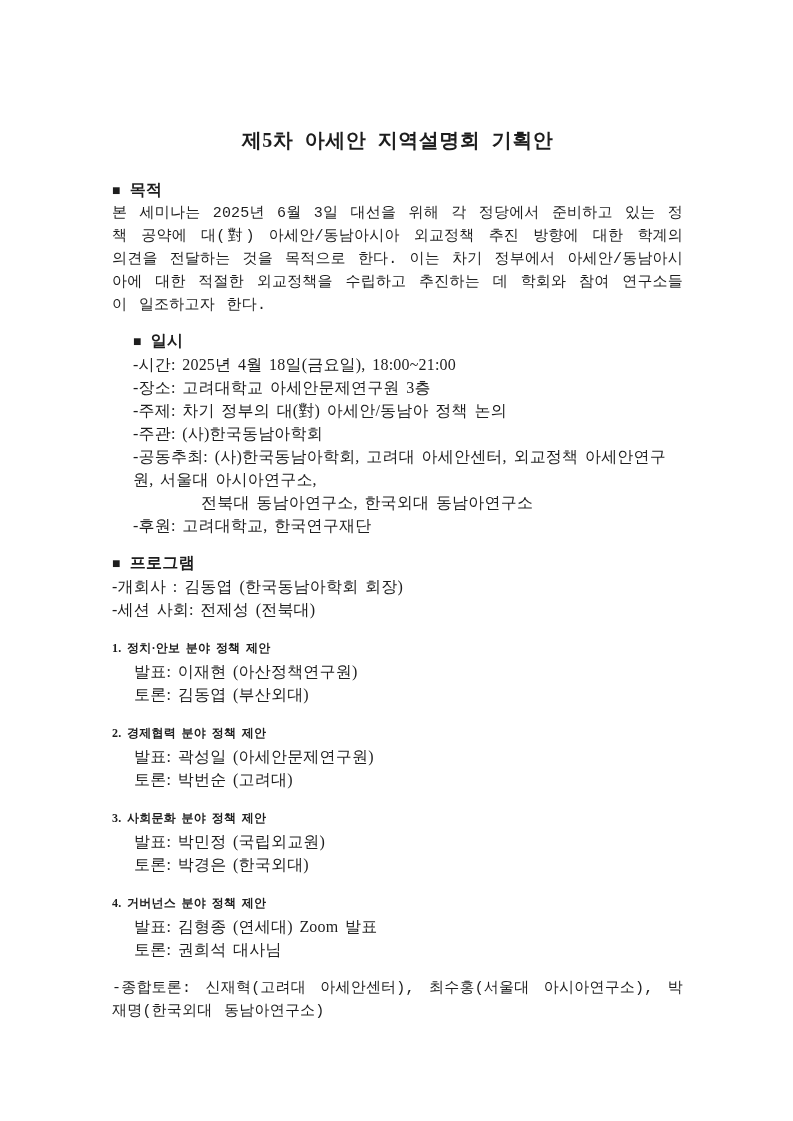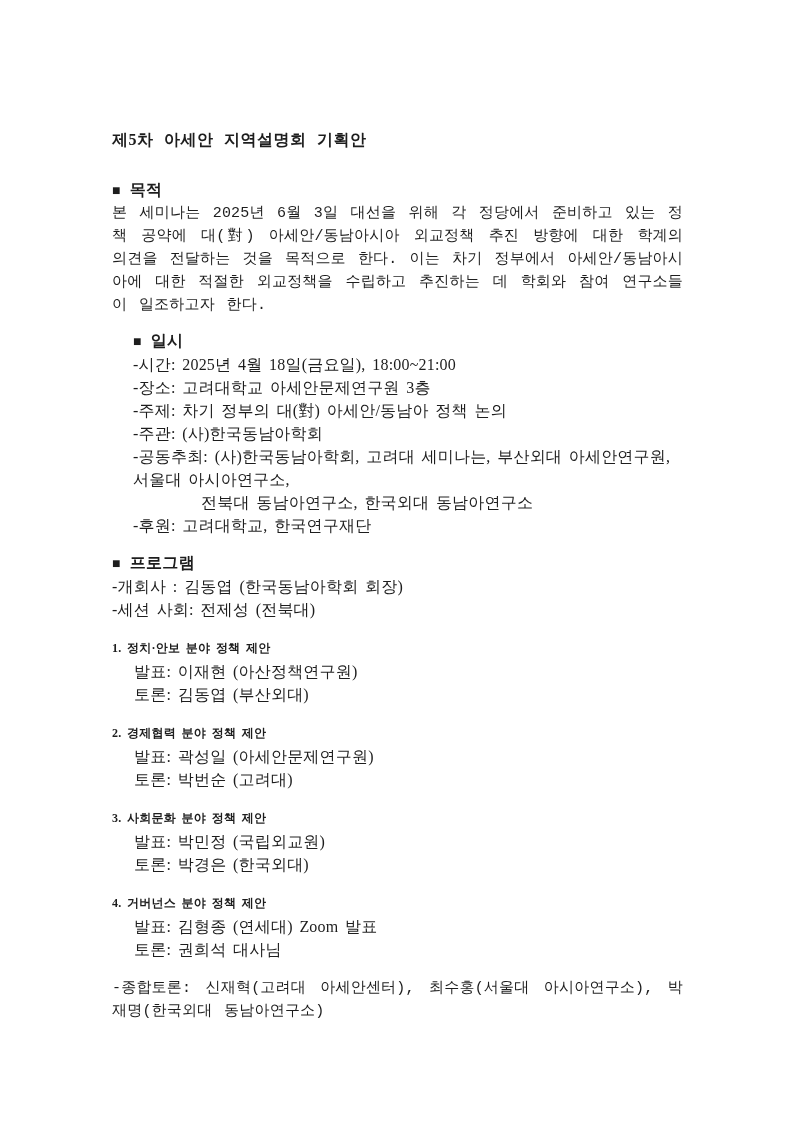--- a/index.html
+++ b/index.html
@@ -10,22 +10,22 @@
     font-family: "Liberation Serif", "DejaVu Serif", serif;
   }
   .page {
     box-sizing: border-box;
     width: 793px; height: 1121px;
     padding: 128px 110px 30px 112px;
     overflow: hidden;
     background: #ffffff;
   }
   .doc-title {
-    font-size: 16px; line-height: 24px;
-    font-weight: bold; 
+    font-size: 20px; line-height: 24px;
+    font-weight: bold; text-align: center;
     margin: 0 0 26px 0;
     word-spacing: 6px; letter-spacing: 0.5px;
   }
   .sec-header {
     font-size: 16px; font-weight: bold; line-height: 23px;
     letter-spacing: 0.3px;
   }
   .bullet-icon {
     display: inline-block;
     margin-right: 9px;
@@ -68,21 +68,21 @@
   </section>
 
   <section class="sec-schedule">
     <div class="sec-header">
       <span class="bullet-icon">■</span><span>일시</span>
     </div>
     <div class="line">-시간: 2025년 4월 18일(금요일), 18:00~21:00</div>
     <div class="line">-장소: 고려대학교 아세안문제연구원 3층</div>
     <div class="line">-주제: 차기 정부의 대(對) 아세안/동남아 정책 논의</div>
     <div class="line">-주관: (사)한국동남아학회</div>
-    <div class="line">-공동추최: (사)한국동남아학회, 고려대 세미나는, 부산외대 아세안연구원, 서울대 아시아연구소,</div>
+    <div class="line">-공동추최: (사)한국동남아학회, 고려대 아세안센터, 외교정책 아세안연구원, 서울대 아시아연구소,</div>
     <div class="line hang-cont">전북대 동남아연구소, 한국외대 동남아연구소</div>
     <div class="line">-후원: 고려대학교, 한국연구재단</div>
   </section>
 
   <section class="sec-program">
     <div class="sec-header">
       <span class="bullet-icon">■</span><span>프로그램</span>
     </div>
     <div class="line">-개회사 : 김동엽 (한국동남아학회 회장)</div>
     <div class="line">-세션 사회: 전제성 (전북대)</div>

